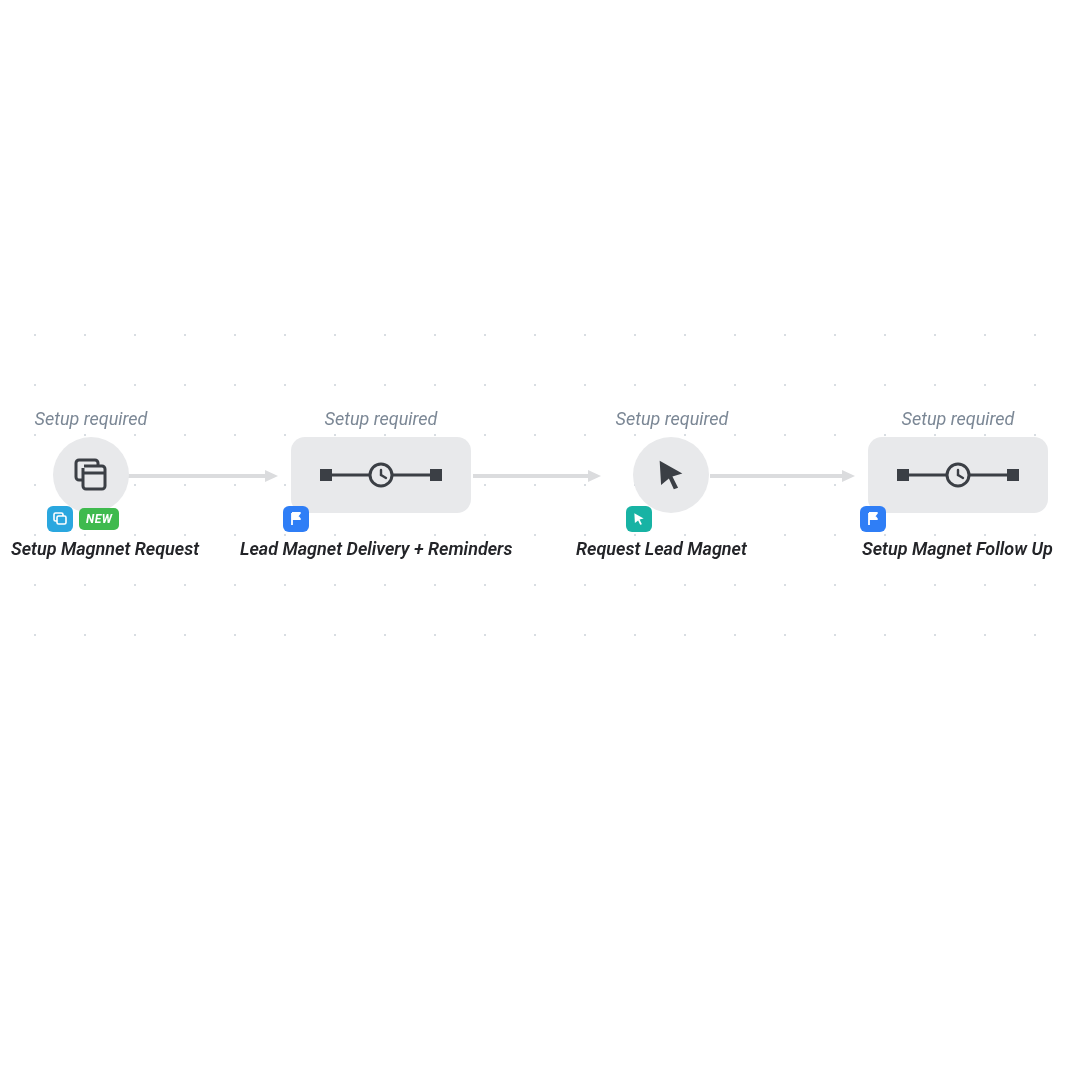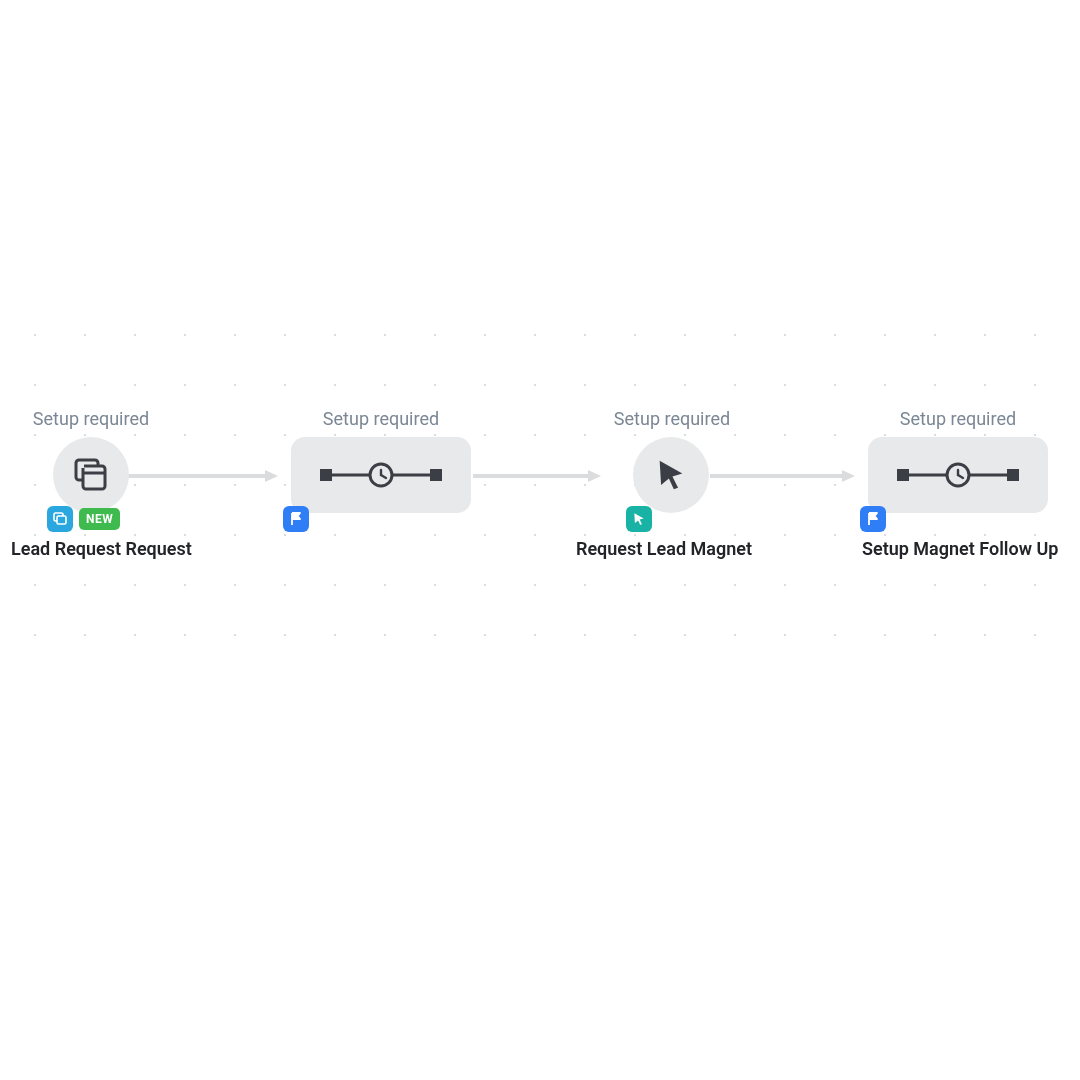--- a/index.html
+++ b/index.html
@@ -4,20 +4,21 @@
 <style>
   * { box-sizing: border-box; margin: 0; padding: 0; }
   html, body { width: 1080px; height: 1080px; font-family: -apple-system, BlinkMacSystemFont, "Segoe UI", Roboto, Helvetica, Arial, sans-serif; background: #ffffff; }
   .canvas {
     position: relative;
     width: 1080px;
     height: 1080px;
     background-image: radial-gradient(circle, #d8dde2 1.5px, transparent 1.5px);
     background-size: 50px 50px;
     background-position: 10px 10px;
+    font-style: italic;
   }
   .mask-top { position:absolute; left:0; top:0; width:100%; height:326px; background:#fff; }
   .mask-bot { position:absolute; left:0; top:640px; width:100%; height:440px; background:#fff; }
   .mask-left { position:absolute; left:0; top:0; width:6px; height:100%; background:#fff; }
   .mask-right { position:absolute; right:0; top:0; width:6px; height:100%; background:#fff; }
 
   .hint {
     position: absolute;
     color: #7b8795;
     font-size: 18px;
@@ -123,40 +124,41 @@
   </div>
   <div class="badge-row" style="left:47px;">
     <div class="badge badge-sky">
       <svg width="16" height="16" viewBox="0 0 16 16" fill="none">
         <rect x="2" y="2" width="9" height="8" rx="1.5" stroke="#fff" stroke-width="1.6"></rect>
         <rect x="5" y="5" width="9" height="8" rx="1.5" fill="#2aa7df" stroke="#fff" stroke-width="1.6"></rect>
       </svg>
     </div>
     <div class="badge-new">NEW</div>
   </div>
-  <div class="title" style="left:11px;">Lead Request Request</div>
+  <div class="title" style="left:11px;">Setup Magnnet Request</div>
 
   <div class="hint" style="left:381px;">Setup required</div>
   <div class="node-rect" style="left:291px;">
     <svg class="icon-dark" width="130" height="30" viewBox="0 0 130 30" fill="none">
       <line x1="10" y1="15" x2="120" y2="15" stroke="currentColor" stroke-width="3"></line>
       <rect x="4" y="9" width="12" height="12" fill="currentColor"></rect>
       <rect x="114" y="9" width="12" height="12" fill="currentColor"></rect>
       <circle cx="65" cy="15" r="11" fill="#e8e9eb" stroke="currentColor" stroke-width="3"></circle>
       <line x1="65" y1="10" x2="65" y2="15" stroke="currentColor" stroke-width="2.4" stroke-linecap="round"></line>
       <line x1="65" y1="15" x2="70" y2="18" stroke="currentColor" stroke-width="2.4" stroke-linecap="round"></line>
     </svg>
   </div>
   <div class="badge-row" style="left:283px;">
     <div class="badge badge-blue">
       <svg width="16" height="16" viewBox="0 0 16 16" fill="#fff">
         <path d="M4 2 v12 M4 2 h8 l-2.3 3 2.3 3 H4" stroke="#fff" stroke-width="1.8" stroke-linejoin="round" fill="#fff"></path>
       </svg>
     </div>
   </div>
+  <div class="title" style="left:240px;">Lead Magnet Delivery + Reminders</div>
 
   <div class="hint" style="left:672px;">Setup required</div>
   <div class="node-circle" style="left:633px;">
     <svg class="icon-dark" width="34" height="34" viewBox="0 0 24 24" fill="currentColor">
       <path d="M4 2 L20 11 L13 13 L17 21 L14 22 L10.5 14.5 L5 19 Z"></path>
     </svg>
   </div>
   <div class="badge-row" style="left:626px;">
     <div class="badge badge-teal">
       <svg width="14" height="14" viewBox="0 0 24 24" fill="#fff">

